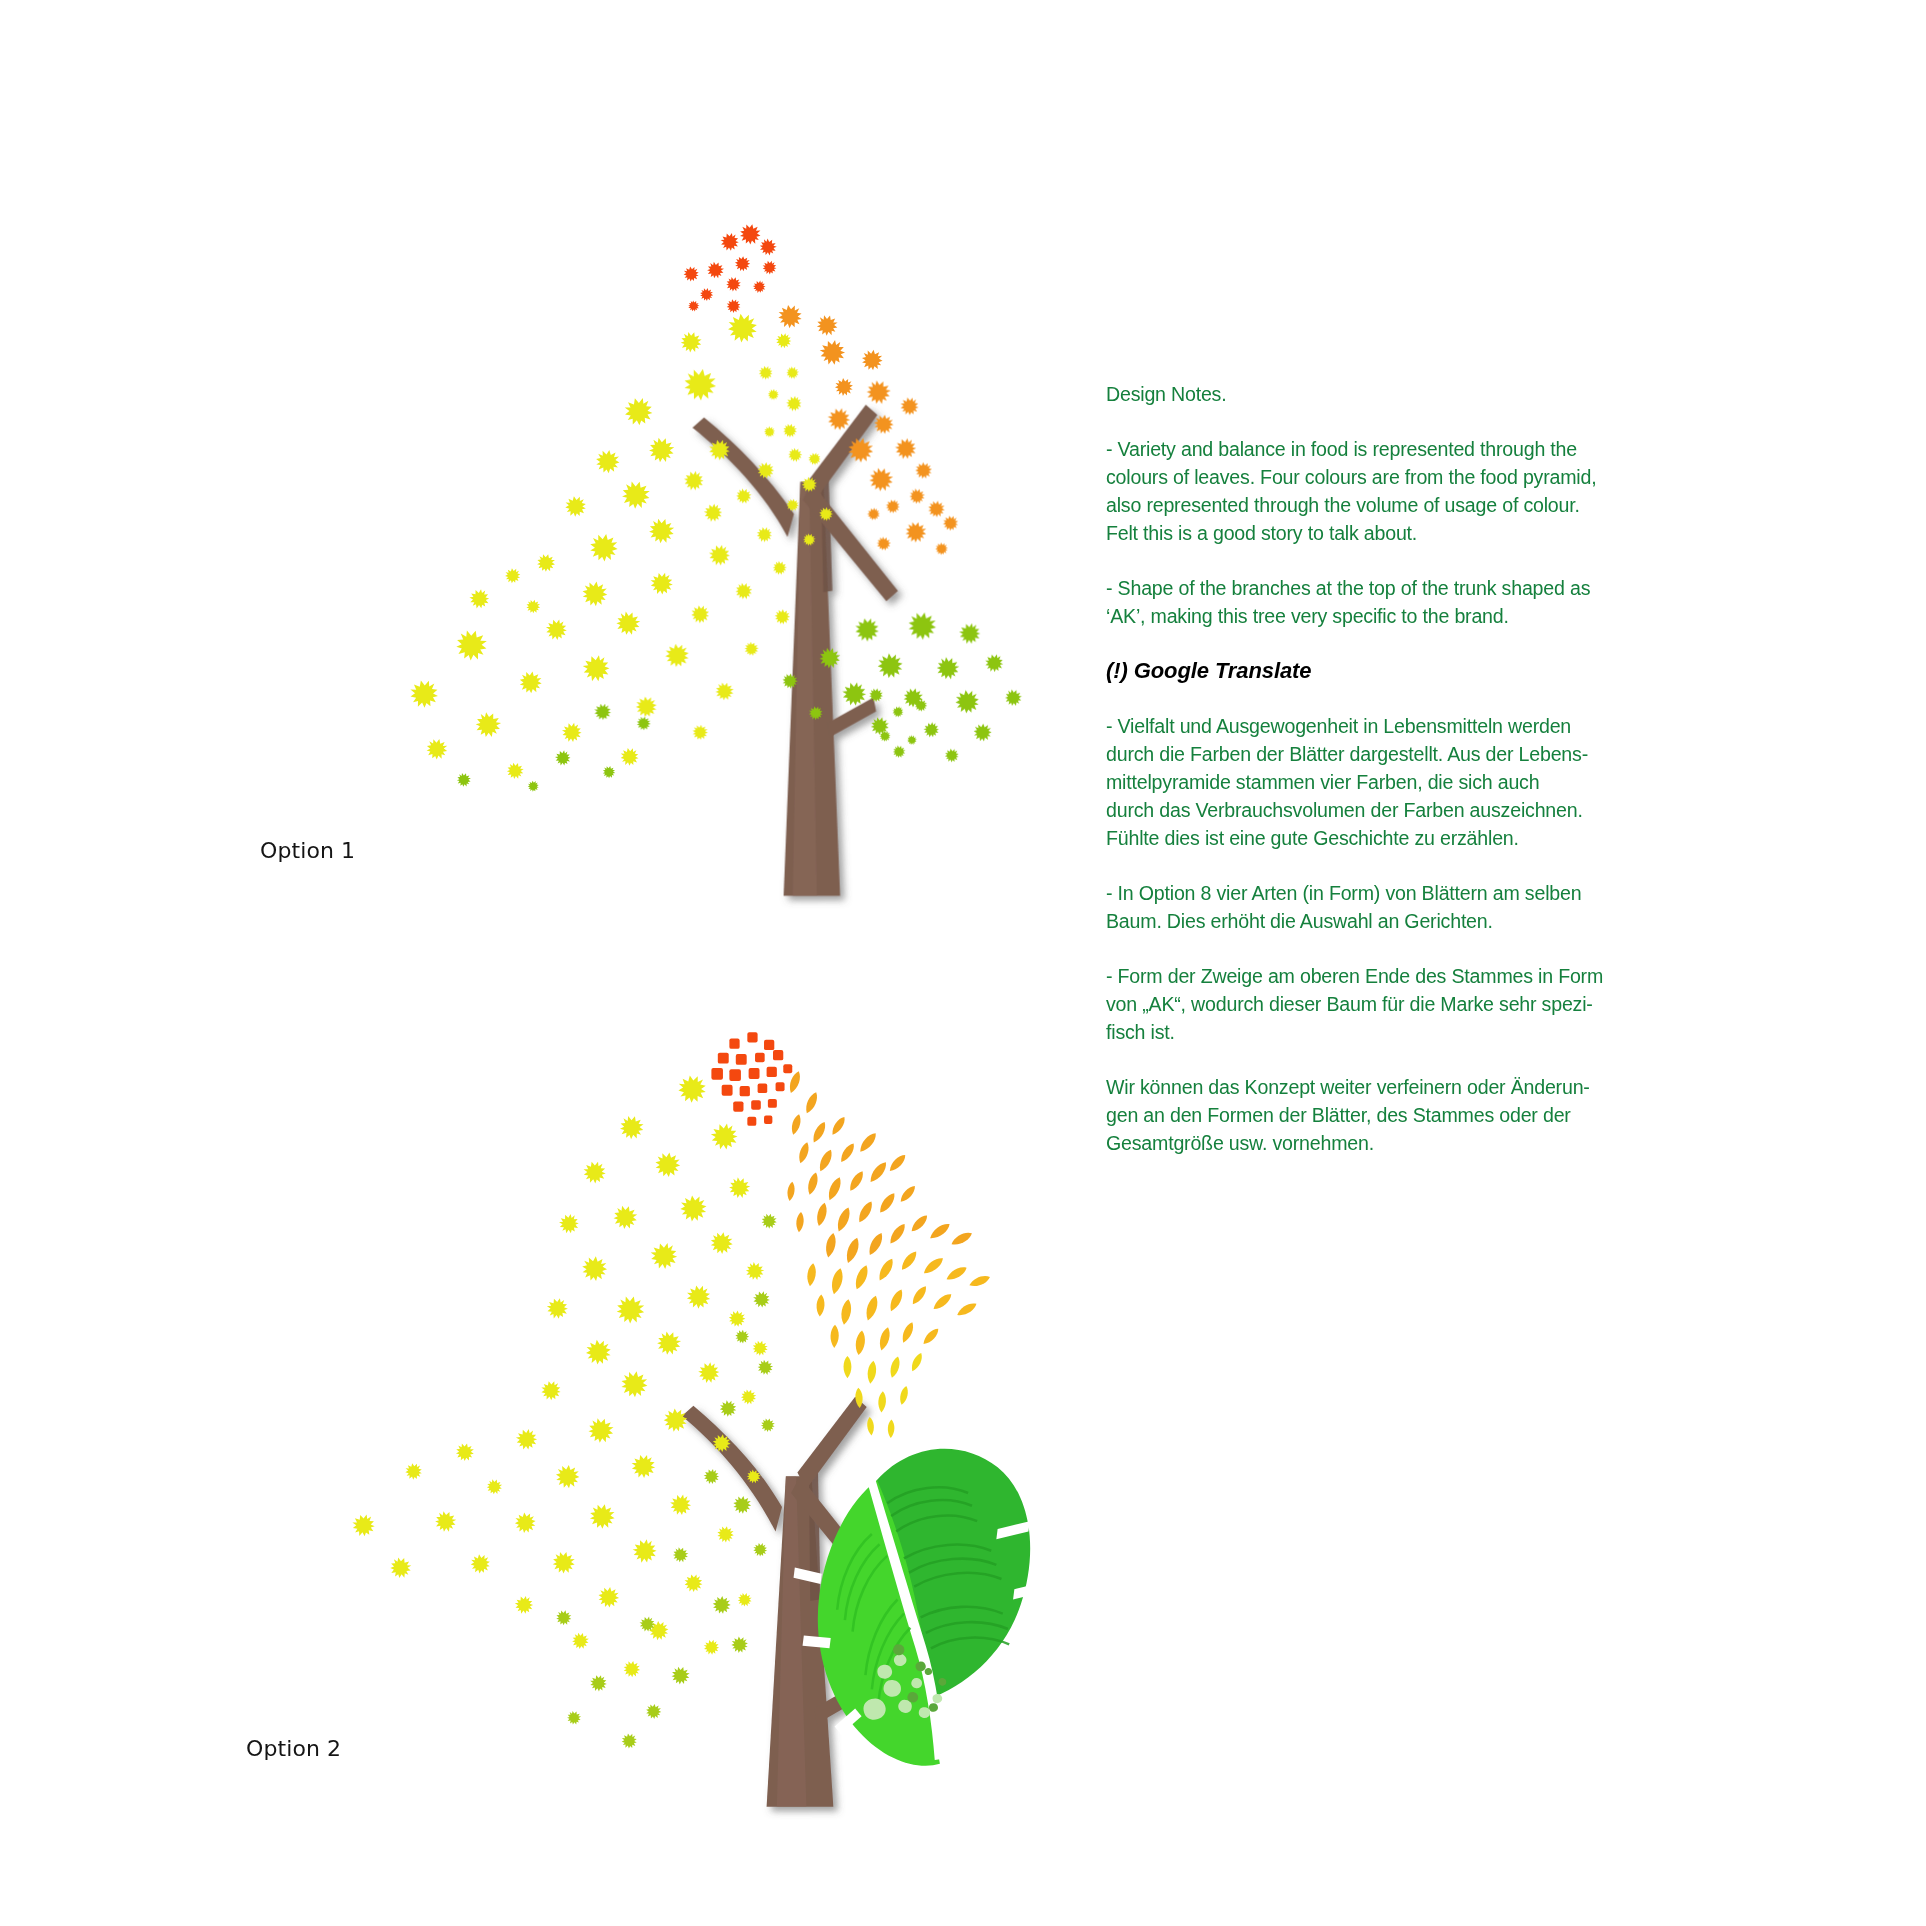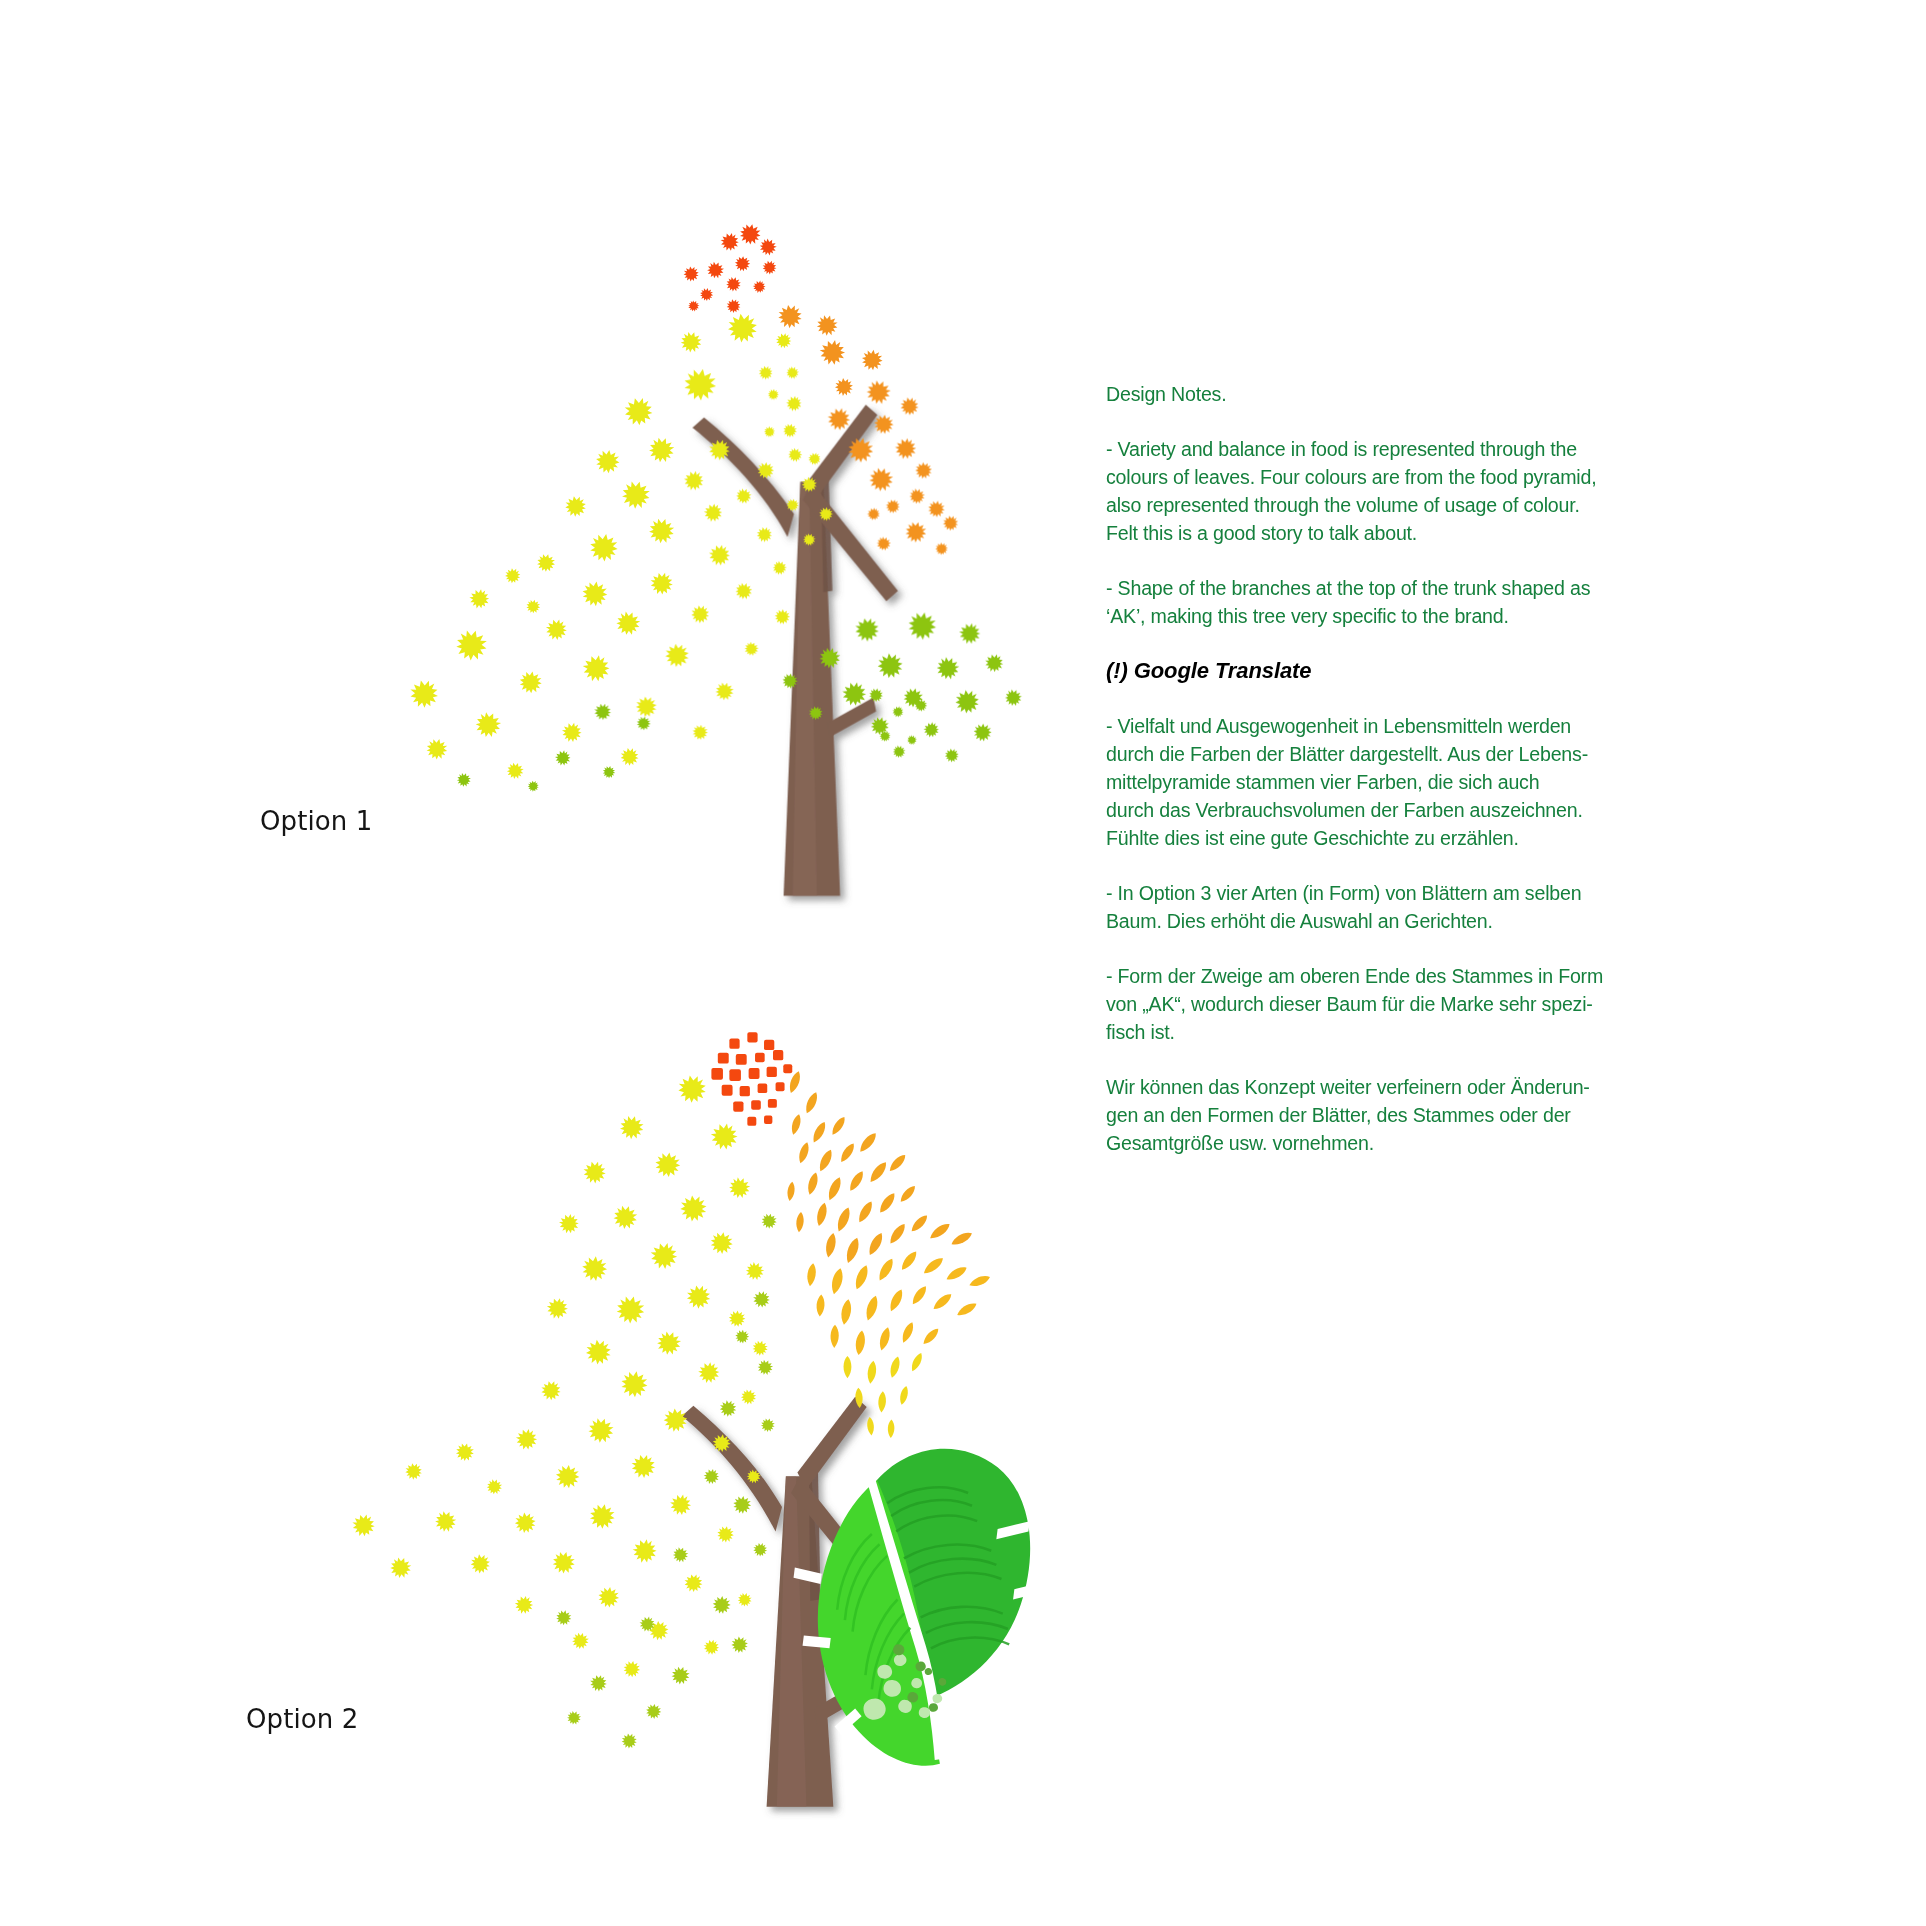--- a/index.html
+++ b/index.html
@@ -27,24 +27,25 @@
 
   #option1-block { left: 212px; top: 180px; width: 803px; height: 719px; }
   #option2-block { left: 204px; top: 1027px; width: 803px; height: 783px; }
 
   .option-art { position: absolute; left: 0; top: 0; width: 803px; height: 100%; }
   .option-art svg { display: block; width: 100%; height: 100%; overflow: visible; }
 
   .option-label {
     position: absolute;
     font-family: "DejaVu Sans", sans-serif;
-    font-size: 26px;
+    font-size: 22px;
     color: #151515;
     letter-spacing: 0.1px;
     white-space: nowrap;
+    margin-top: 32px;
   }
   #option1-label { left: 48px; top: 626px; }
   #option2-label { left: 42px; top: 677px; }
 
   
   #notes-panel {
     position: absolute;
     left: 1106px;
     top: 380px;
     width: 578px;
@@ -546,21 +547,21 @@
       <span class="note-heading-strong">(!) Google Translate</span>
     </p>
 
 
     <p class="note-para">- Vielfalt und Ausgewogenheit in Lebensmitteln werden
 durch die Farben der Blätter dargestellt. Aus der Lebens-
 mittelpyramide stammen vier Farben, die sich auch
 durch das Verbrauchsvolumen der Farben auszeichnen.
 Fühlte dies ist eine gute Geschichte zu erzählen.</p>
 
-    <p class="note-para">- In Option 3 vier Arten (in Form) von Blättern am selben
+    <p class="note-para">- In Option 8 vier Arten (in Form) von Blättern am selben
 Baum. Dies erhöht die Auswahl an Gerichten.</p>
 
     <p class="note-para">- Form der Zweige am oberen Ende des Stammes in Form
 von „AK“, wodurch dieser Baum für die Marke sehr spezi-
 fisch ist.</p>
 
     <p class="note-para">Wir können das Konzept weiter verfeinern oder Änderun-
 gen an den Formen der Blätter, des Stammes oder der
 Gesamtgröße usw. vornehmen.</p>
   </div>

